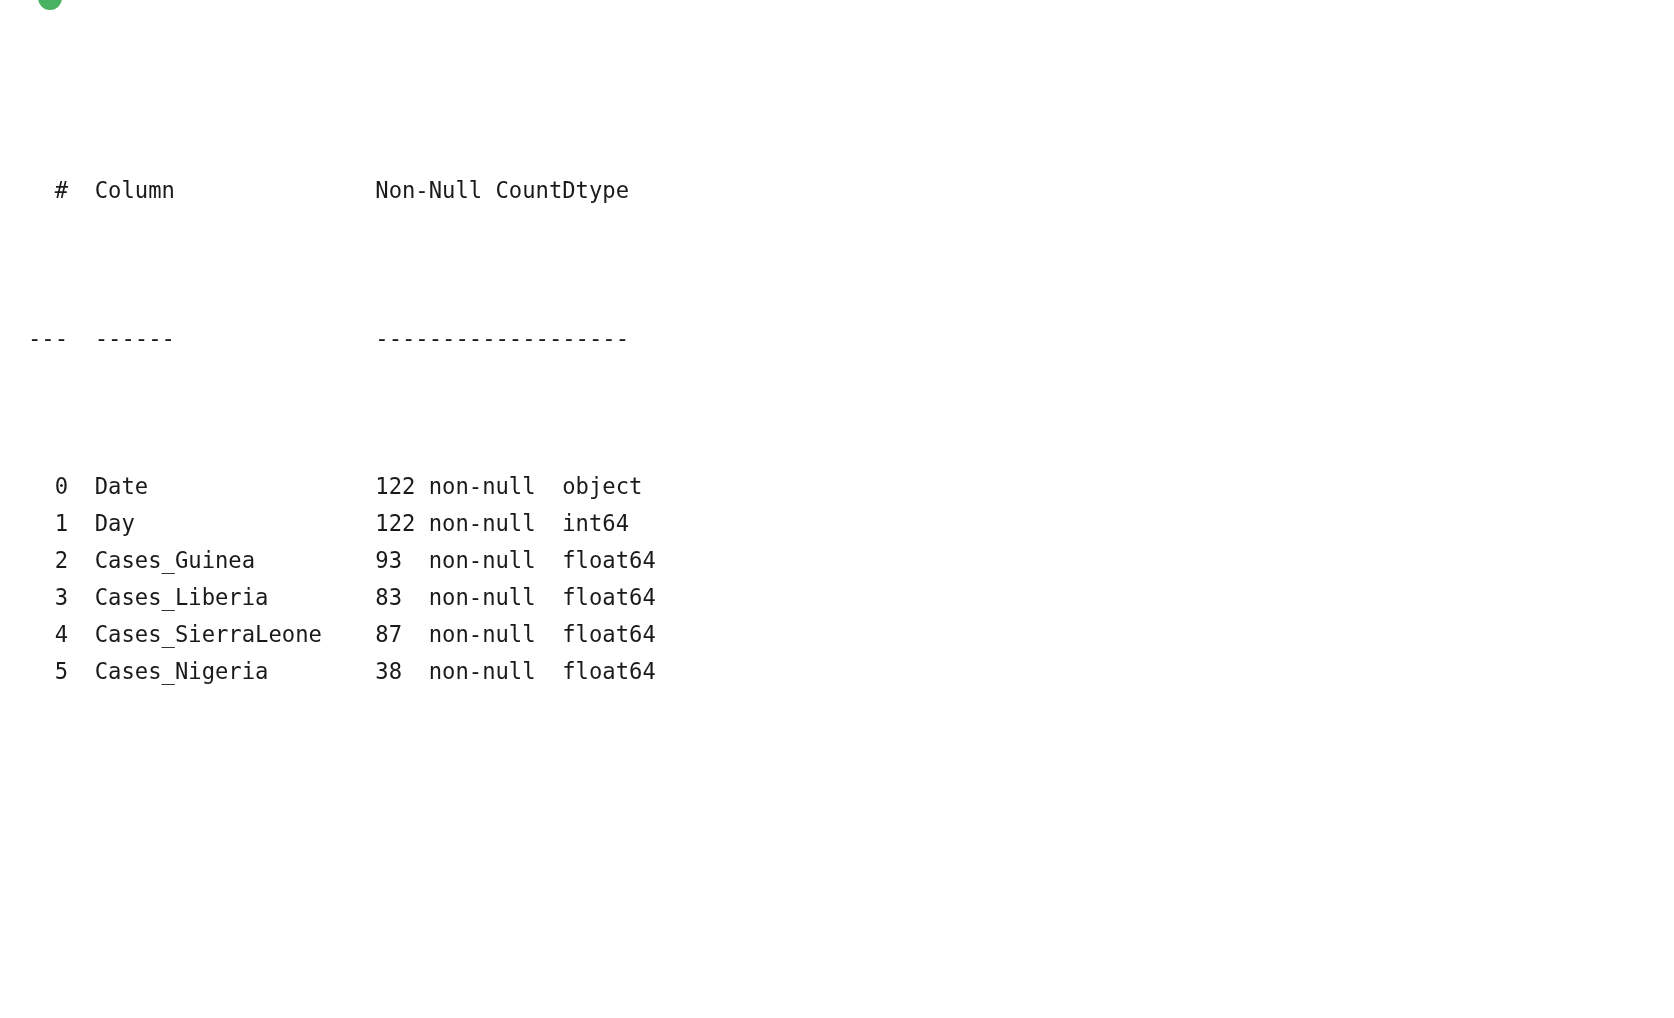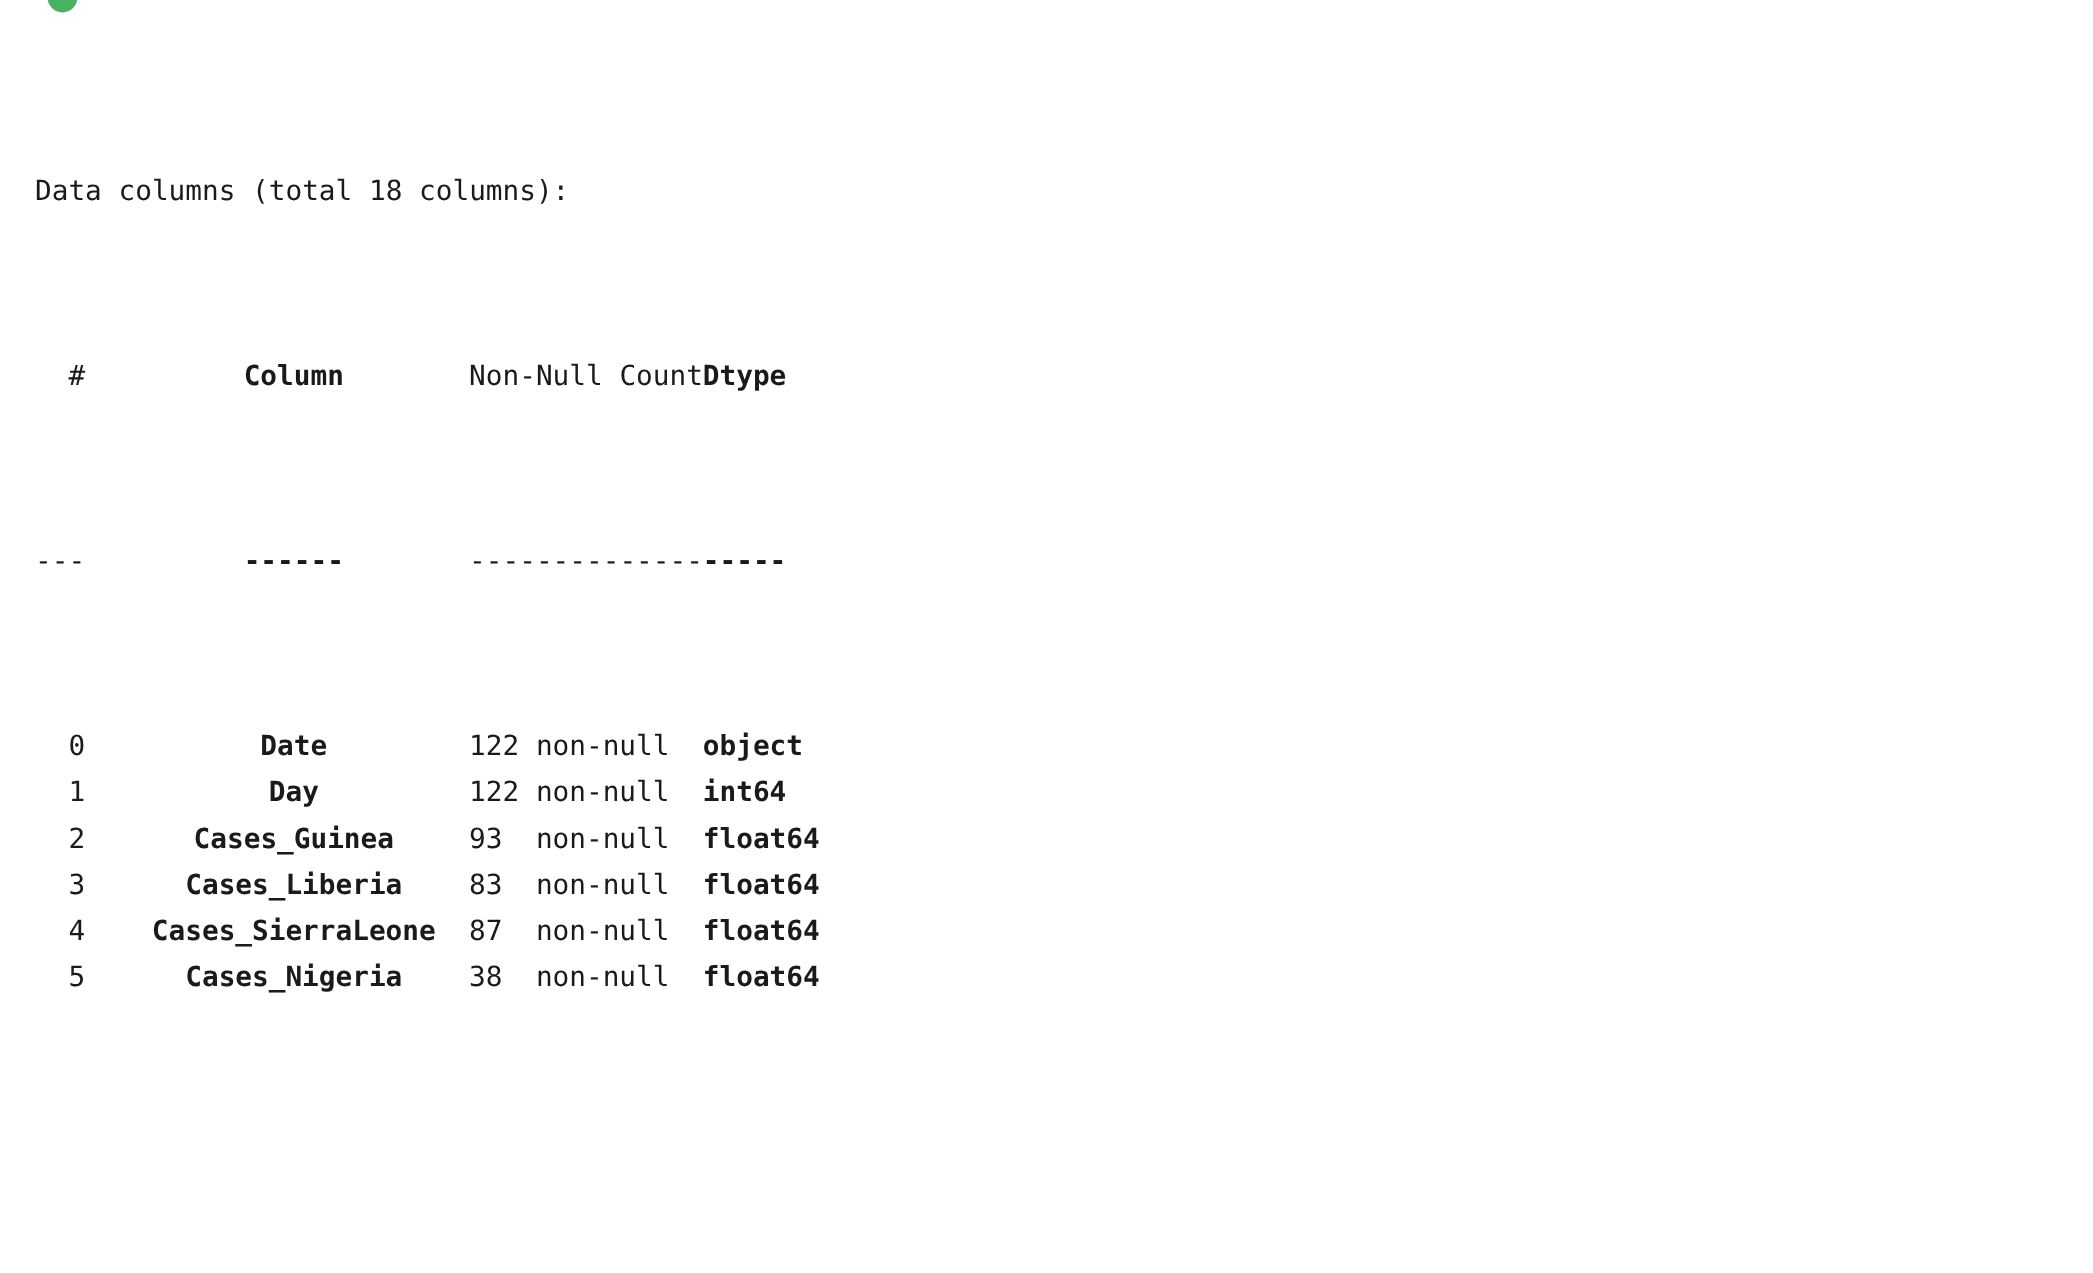--- a/index.html
+++ b/index.html
@@ -41,34 +41,33 @@
 
   .line {
     white-space: pre;
     display: block;
     height: 37px;
   }
 
   
   .c-idx   { display: inline-block; width: 3ch;  text-align: right; }
   .c-gap1  { display: inline-block; width: 2ch; }
-  .c-name  { display: inline-block; width: 21ch; text-align: center; font-weight: bold; }
+  .c-name  { display: inline-block; width: 21ch; text-align: left; }
   .c-count { display: inline-block; width: 3ch;  text-align: left; }
   .c-nn    { display: inline-block; width: 9ch;  text-align: right; }
   .c-gap2  { display: inline-block; width: 2ch; }
-  .c-dtype { display: inline-block; text-align: left; font-weight: bold; }
+  .c-dtype { display: inline-block; text-align: left; }
 </style>
 </head>
 <body>
 
 <div id="status-dot" style="background: rgb(73, 178, 96);"></div>
 
 <div id="output-stream">
 
-  <span class="line">Data columns (total 18 columns):</span>
 
   <span class="line"><span class="c-idx">#</span><span class="c-gap1"> </span><span class="c-name">Column</span><span class="c-count c-nn" style="width:12ch;text-align:left">Non-Null Count</span><span class="c-gap2"> </span><span class="c-dtype">Dtype</span></span>
 
   <span class="line"><span class="c-idx">---</span><span class="c-gap1"> </span><span class="c-name">------</span><span class="c-count c-nn" style="width:12ch;text-align:left">--------------</span><span class="c-gap2"> </span><span class="c-dtype">-----</span></span>
 
   <div id="rows-container"><span class="line"><span class="c-idx">0</span><span class="c-gap1"> </span><span class="c-name">Date</span><span class="c-count">122</span><span class="c-nn"> non-null</span><span class="c-gap2"> </span><span class="c-dtype">object</span></span><span class="line"><span class="c-idx">1</span><span class="c-gap1"> </span><span class="c-name">Day</span><span class="c-count">122</span><span class="c-nn"> non-null</span><span class="c-gap2"> </span><span class="c-dtype">int64</span></span><span class="line"><span class="c-idx">2</span><span class="c-gap1"> </span><span class="c-name">Cases_Guinea</span><span class="c-count">93</span><span class="c-nn"> non-null</span><span class="c-gap2"> </span><span class="c-dtype">float64</span></span><span class="line"><span class="c-idx">3</span><span class="c-gap1"> </span><span class="c-name">Cases_Liberia</span><span class="c-count">83</span><span class="c-nn"> non-null</span><span class="c-gap2"> </span><span class="c-dtype">float64</span></span><span class="line"><span class="c-idx">4</span><span class="c-gap1"> </span><span class="c-name">Cases_SierraLeone</span><span class="c-count">87</span><span class="c-nn"> non-null</span><span class="c-gap2"> </span><span class="c-dtype">float64</span></span><span class="line"><span class="c-idx">5</span><span class="c-gap1"> </span><span class="c-name">Cases_Nigeria</span><span class="c-count">38</span><span class="c-nn"> non-null</span><span class="c-gap2"> </span><span class="c-dtype">float64</span></span></div>
 
   
   
 

